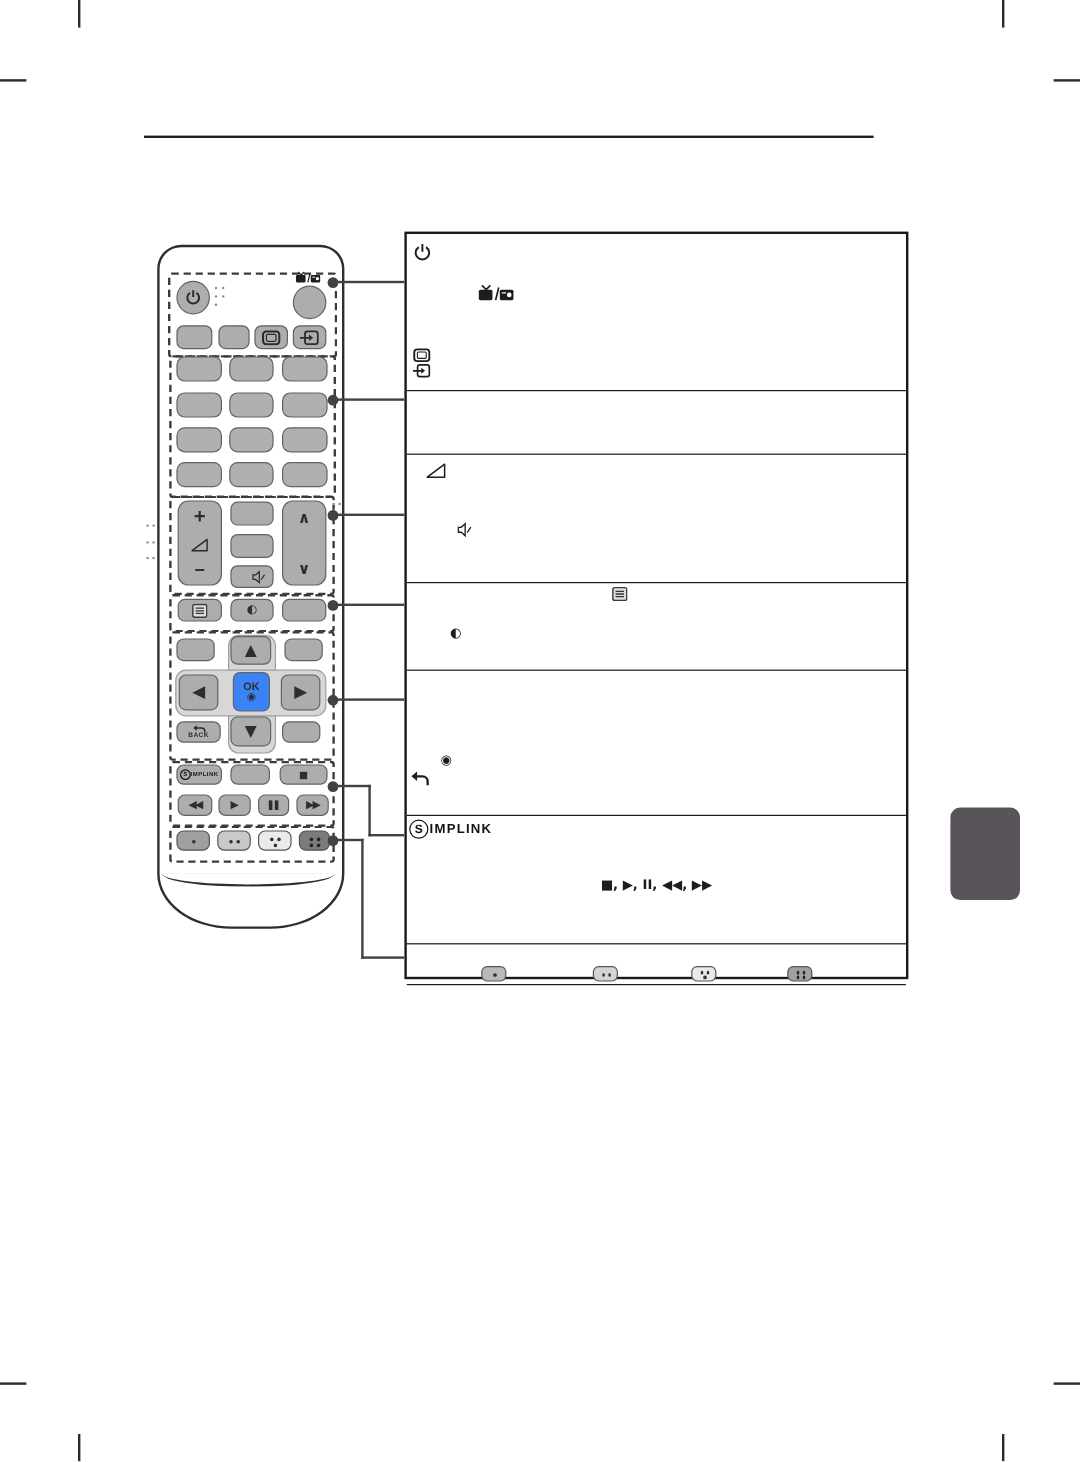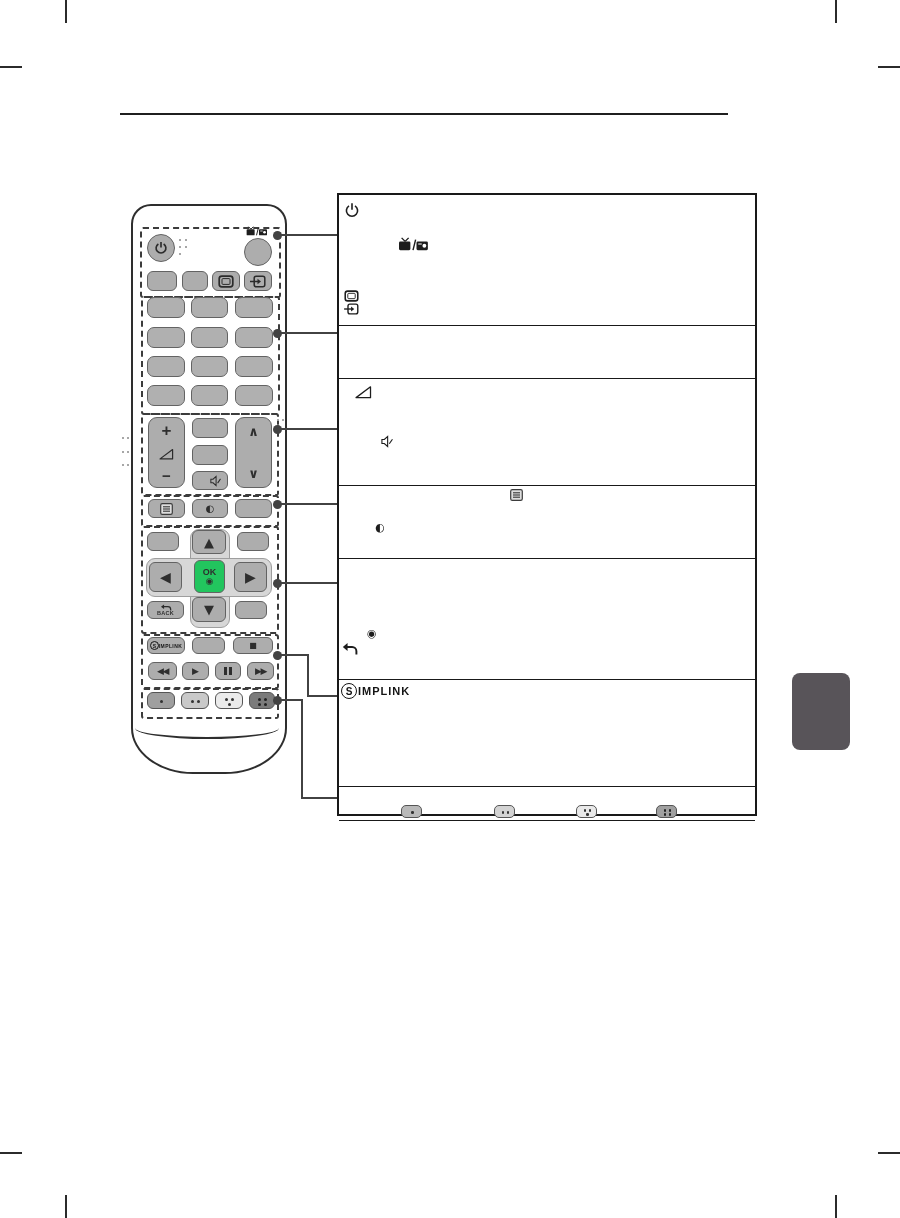--- a/index.html
+++ b/index.html
@@ -17,21 +17,21 @@
   .shellarc{border-bottom:2px solid #2e2e2e;border-bottom-left-radius:50% 100%;border-bottom-right-radius:50% 100%;}
   
   .grp{border:2px dashed #3c3c3c;border-radius:3px;}
   
   .btn{background:#adadad;border:1px solid #636363;border-radius:6px;box-sizing:border-box;
        display:flex;align-items:center;justify-content:center;color:#2e2e2e;}
   .round{border-radius:50%;}
   .npad{border-radius:7px;background:#b0b0b0;}
   .glyph{font-weight:bold;color:#2e2e2e;line-height:1;}
   .cross{background:#d7d7d7;border:1px solid #9e9e9e;border-radius:9px;}
-  .okbtn{background:#22c55e;border-radius:6px;flex-direction:column;line-height:1;}
+  .okbtn{background:#3b82f6;border-radius:6px;flex-direction:column;line-height:1;}
   
   .ln{background:#424242;}
   .cdot{width:9px;height:9px;border-radius:50%;background:#424242;}
   
   .tbl{border:2px solid #191919;background:#fff;box-sizing:border-box;}
   .trow{border-bottom:1.5px solid #191919;width:100%;}
   .trow:last-child{border-bottom:none;}
   
   .tinydot{width:2px;height:2px;border-radius:50%;background:#8a8a8a;position:absolute;}
   
@@ -346,20 +346,21 @@
       <svg width="16" height="14" viewBox="0 0 15 13">
           <path d="M13.5,12.5 V9.5 A4,4 0 0 0 9.5,5.5 H4.5" fill="none" stroke="#1d1d1d" stroke-width="1.8"></path>
           <polygon points="5.2,1.8 5.2,9.2 0.8,5.5" fill="#1d1d1d"></polygon>
         </svg>
     </span>
 
     <span class="abs slogo" style="left:2px;top:488px;font-size:11px">
       <span class="scir" style="width:14px;height:14px;font-size:10px;margin-right:1px">S</span>
         <span style="letter-spacing:1px">IMPLINK</span>
     </span>
+    <span class="abs" style="left:0;right:0;top:536px;text-align:center;font-size:11px;font-weight:bold;font-family:'DejaVu Sans',sans-serif;color:#1d1d1d">■, ▶, II, ◀◀, ▶▶</span>
 
     <span class="dkey" style="left:62px;top:610px;width:21px;height:13px;background:#b9b9b9;border-radius:5px">
       <i class="dk" style="left:9px;top:5px;width:2.6px;height:2.6px"></i>
     </span>
     <span class="dkey" style="left:155px;top:610px;width:21px;height:13px;background:#d3d3d3;border-radius:5px">
       <i class="dk" style="left:6.5px;top:5px;width:2.6px;height:2.6px"></i>
         <i class="dk" style="left:11.5px;top:5px;width:2.6px;height:2.6px"></i>
     </span>
     <span class="dkey" style="left:237px;top:610px;width:21px;height:13px;background:#e9e9e9;border-radius:5px">
       <i class="dk" style="left:6.5px;top:3.4px;width:2.6px;height:2.6px"></i>

